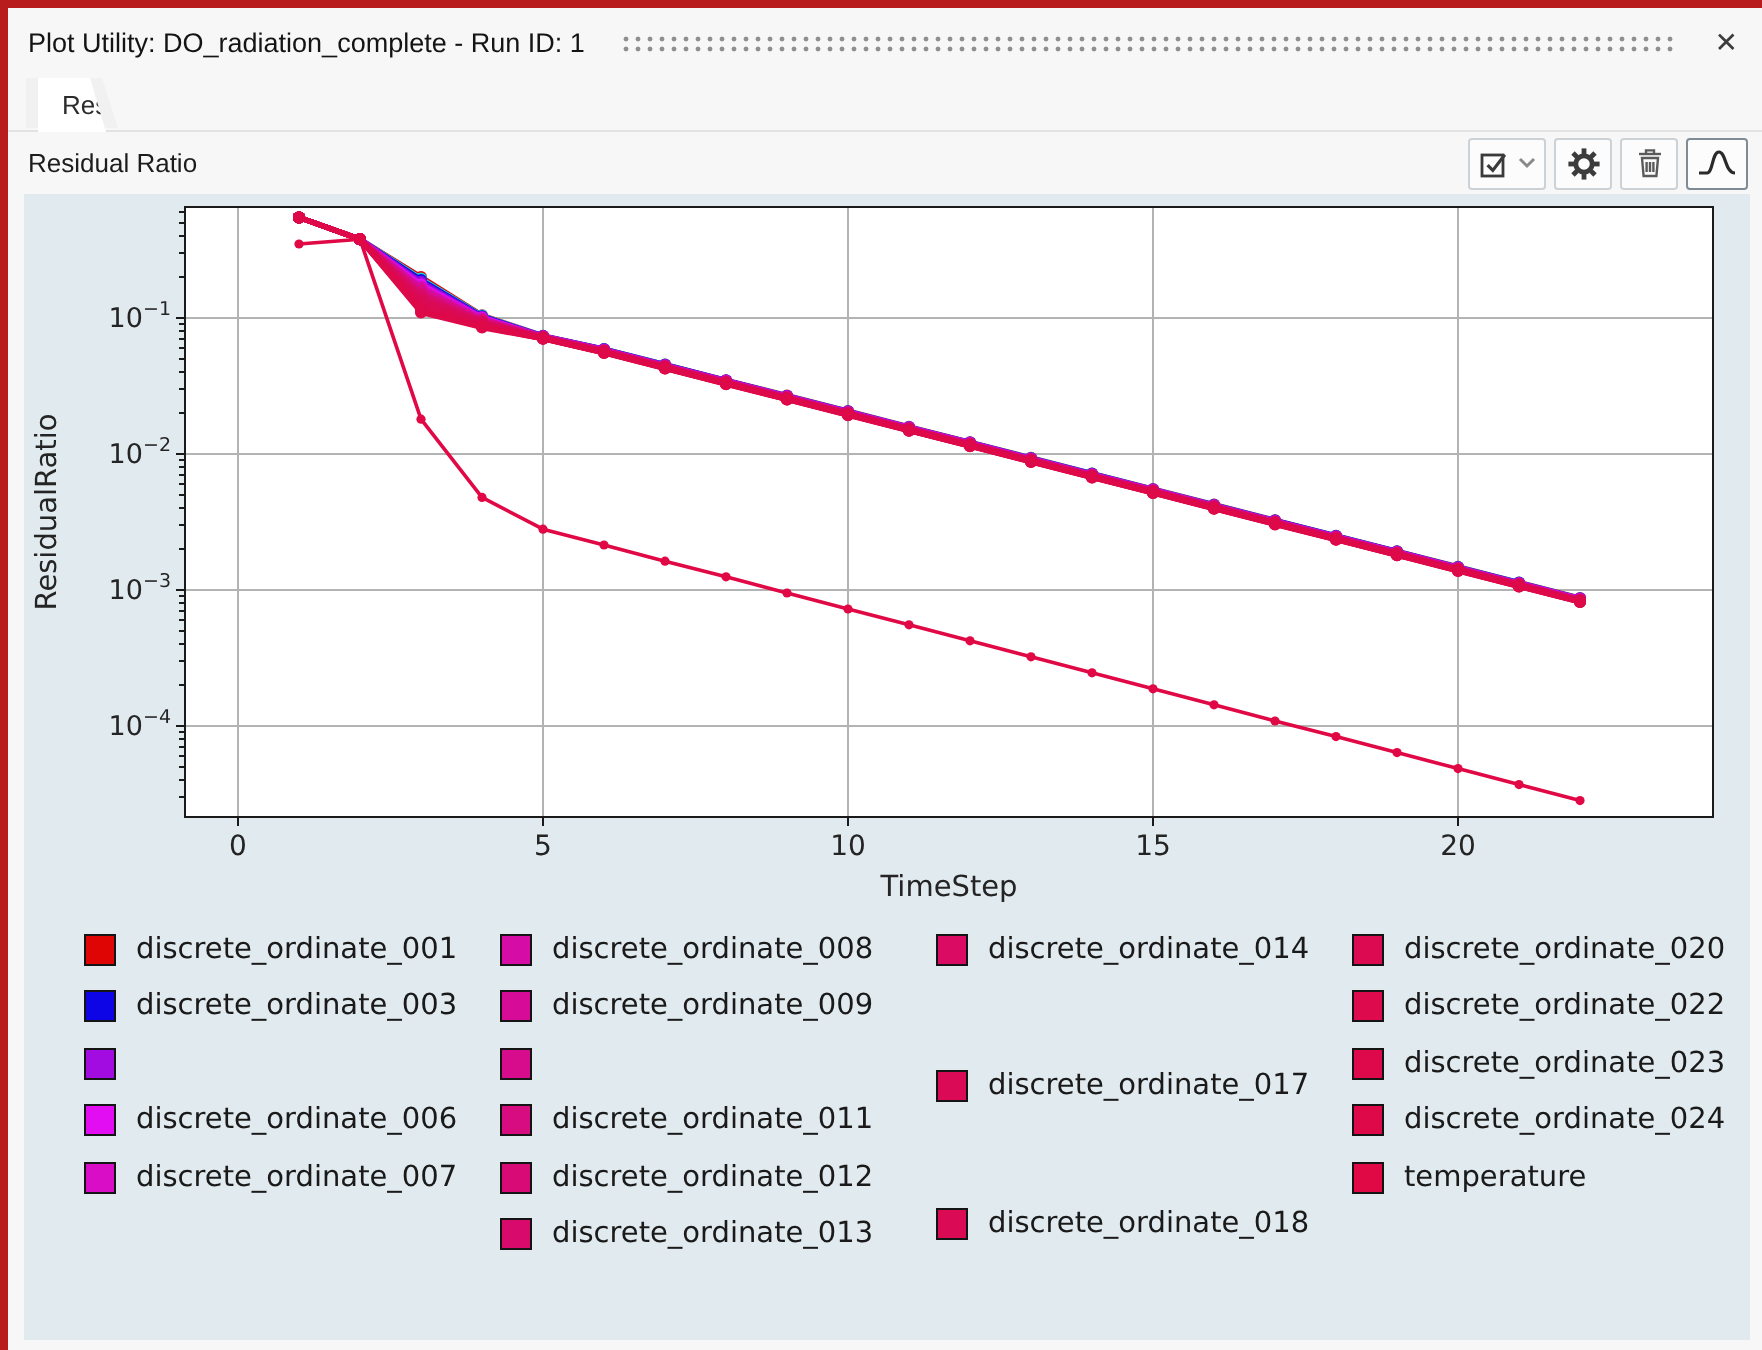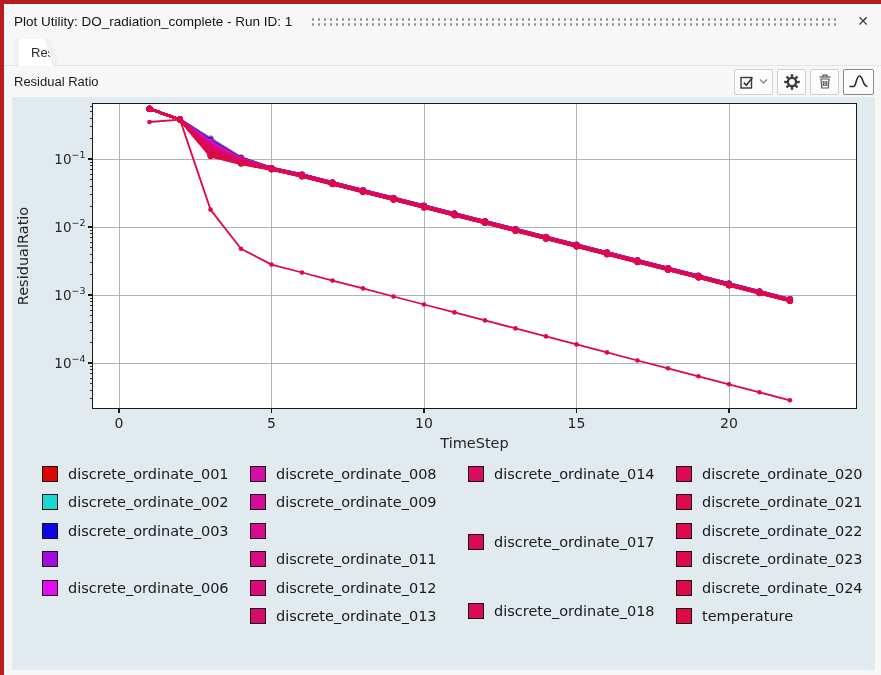--- a/index.html
+++ b/index.html
@@ -799,34 +799,34 @@
         <text x="462.5" y="351" text-anchor="middle" font-size="14.5">TimeStep</text>
         <text x="16" y="159" text-anchor="middle" font-size="14.5" transform="rotate(-90 16 159)">ResidualRatio</text>
       </svg>
     <div class="legend">
         <div class="legend-col c1">
           <div class="legend-item">
             <span class="legend-swatch" style="background: rgb(224, 5, 5);"></span>
             <span class="legend-label">discrete_ordinate_001</span>
           </div>
           <div class="legend-item">
-            <span class="legend-swatch" style="background: rgb(27, 215, 205);"></span>
-            <span class="legend-label">discrete_ordinate_002</span>
-          </div>
-          <div class="legend-item">
             <span class="legend-swatch" style="background: rgb(13, 5, 230);"></span>
             <span class="legend-label">discrete_ordinate_003</span>
           </div>
           <div class="legend-item">
             <span class="legend-swatch" style="background: rgb(163, 12, 224);"></span>
           </div>
           <div class="legend-item">
             <span class="legend-swatch" style="background: rgb(226, 13, 242);"></span>
             <span class="legend-label">discrete_ordinate_006</span>
           </div>
+          <div class="legend-item">
+            <span class="legend-swatch" style="background: rgb(217, 13, 198);"></span>
+            <span class="legend-label">discrete_ordinate_007</span>
+          </div>
         </div>
         <div class="legend-col c2">
           <div class="legend-item">
             <span class="legend-swatch" style="background: rgb(213, 12, 166);"></span>
             <span class="legend-label">discrete_ordinate_008</span>
           </div>
           <div class="legend-item">
             <span class="legend-swatch" style="background: rgb(214, 12, 153);"></span>
             <span class="legend-label">discrete_ordinate_009</span>
           </div>
@@ -861,24 +861,20 @@
           </div>
           <div class="legend-item">
             <span class="legend-swatch" style="background: rgb(219, 10, 83);"></span>
             <span class="legend-label">discrete_ordinate_019</span>
           </div>
         </div>
         <div class="legend-col c4">
           <div class="legend-item">
             <span class="legend-swatch" style="background: rgb(220, 10, 81);"></span>
             <span class="legend-label">discrete_ordinate_020</span>
-          </div>
-          <div class="legend-item">
-            <span class="legend-swatch" style="background: rgb(220, 10, 79);"></span>
-            <span class="legend-label">discrete_ordinate_021</span>
           </div>
           <div class="legend-item">
             <span class="legend-swatch" style="background: rgb(221, 10, 77);"></span>
             <span class="legend-label">discrete_ordinate_022</span>
           </div>
           <div class="legend-item">
             <span class="legend-swatch" style="background: rgb(221, 9, 75);"></span>
             <span class="legend-label">discrete_ordinate_023</span>
           </div>
           <div class="legend-item">

